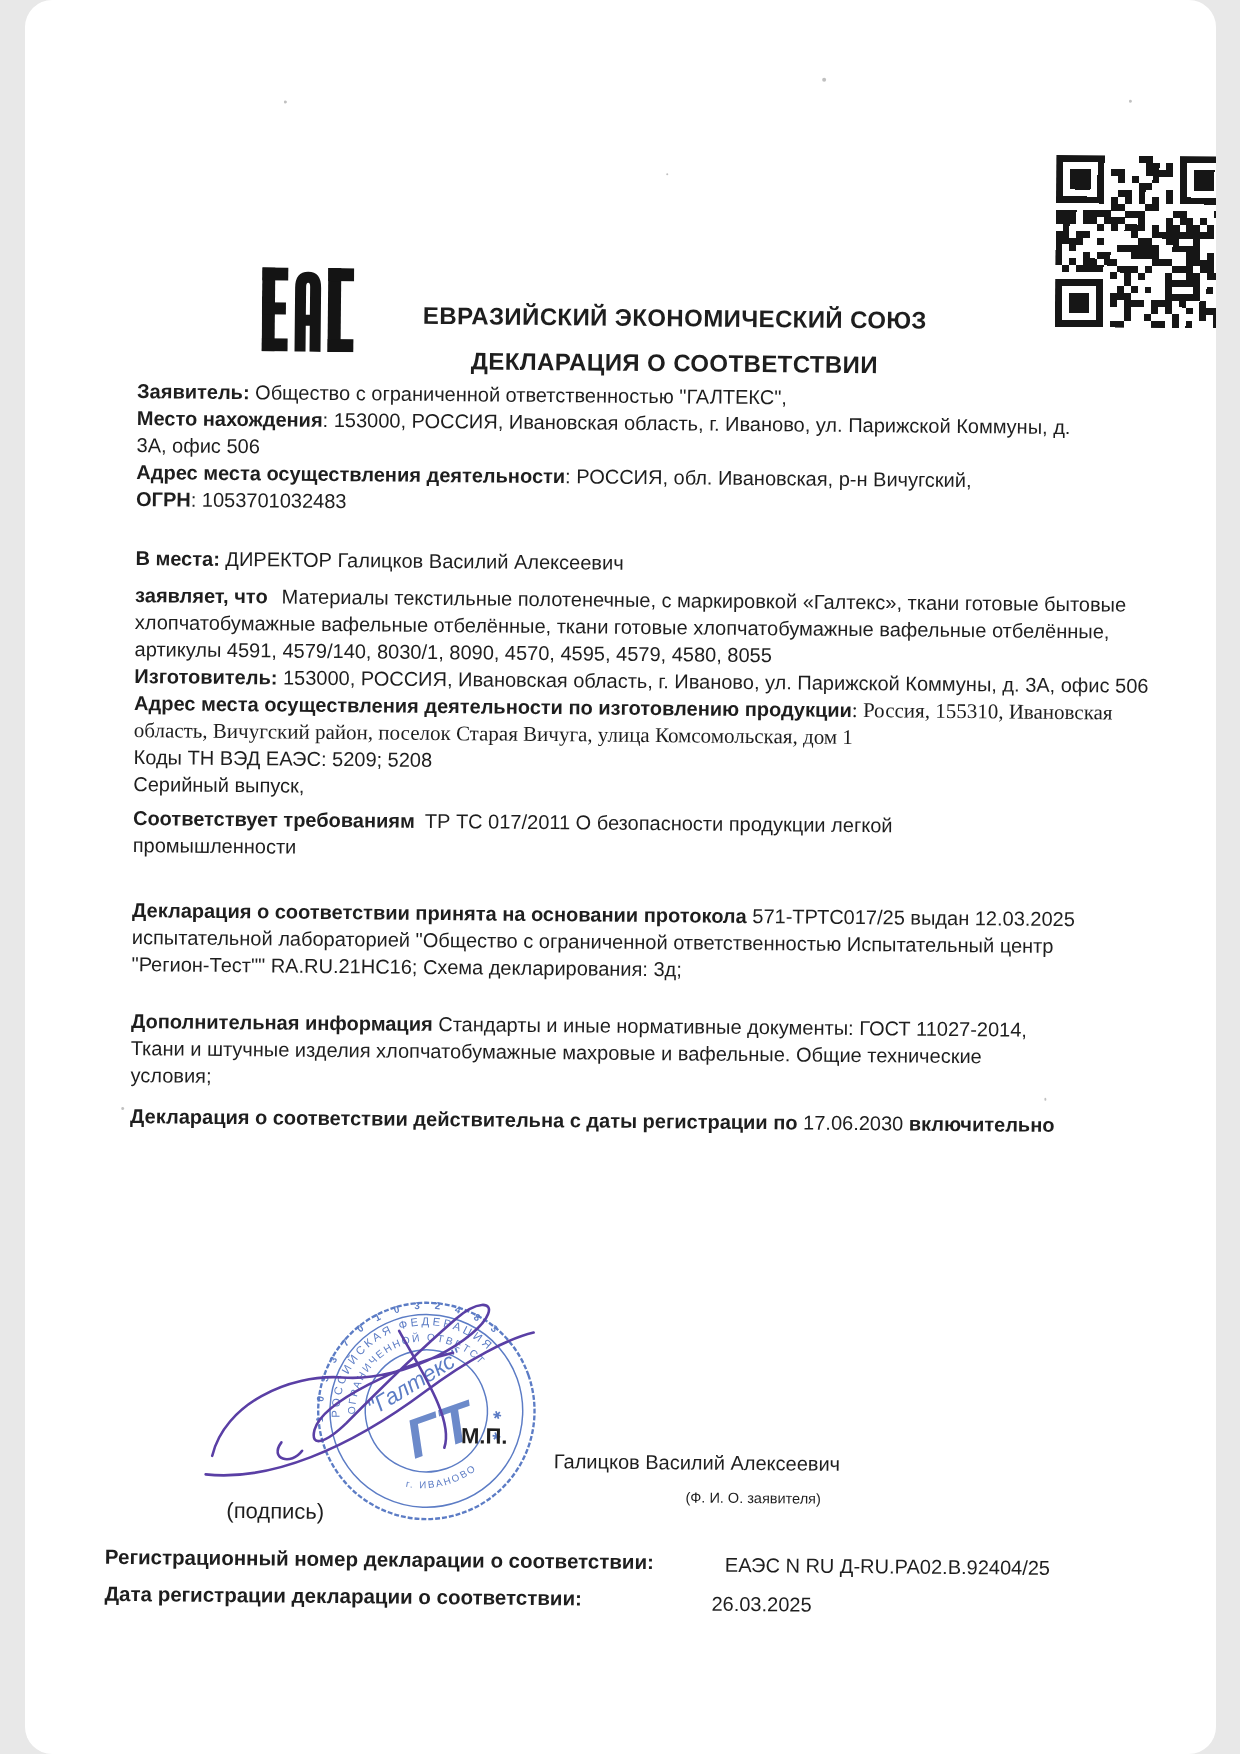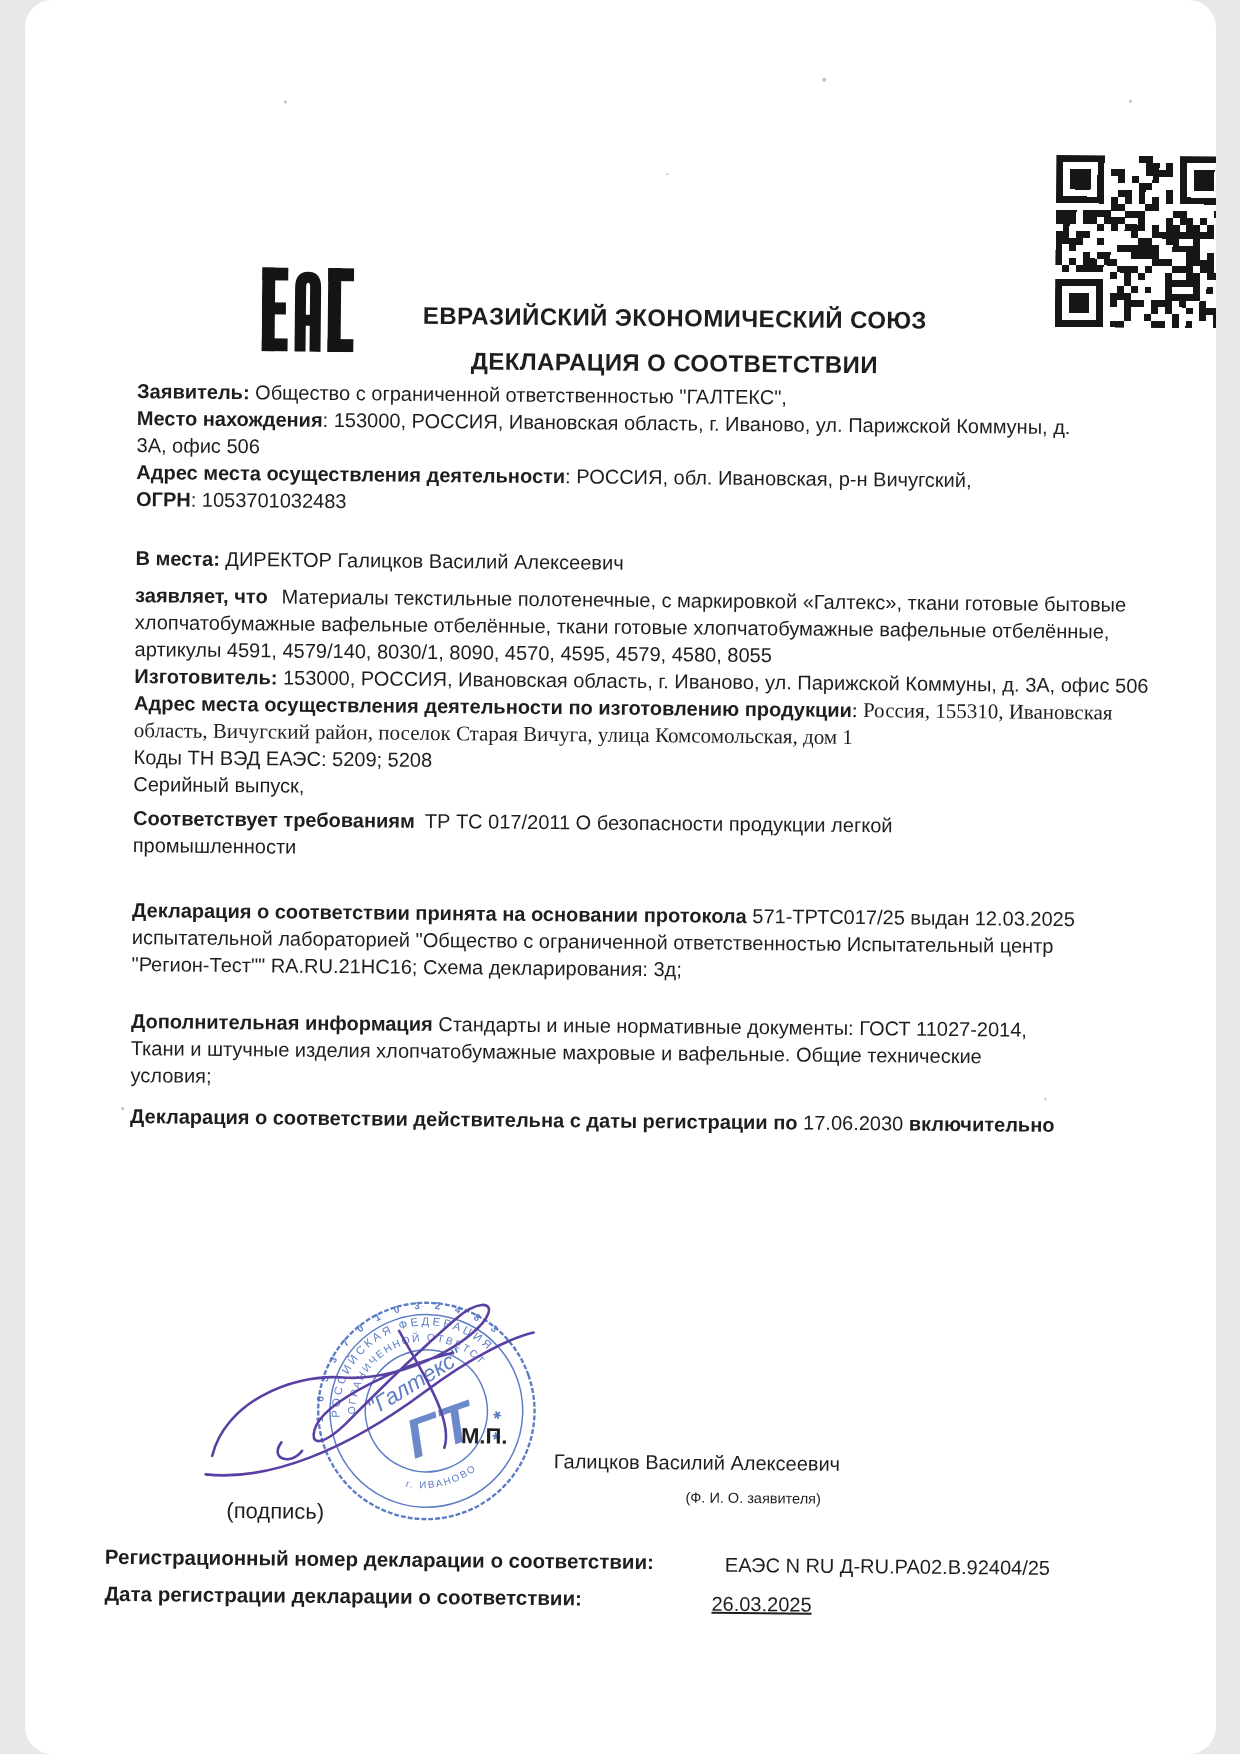--- a/index.html
+++ b/index.html
@@ -31,21 +31,21 @@
   .stamp{left:294px;top:1290px;width:236px;height:236px;opacity:.85;}
   .sign{left:178px;top:1272px;width:376px;height:206px;transform:rotate(-5deg);}
   .mp{left:447px;top:1420px;font-size:22px;font-weight:bold;z-index:5;}
   .podpis{left:213px;top:1462px;font-size:22px;z-index:5;margin-top:35px;}
   .fio{left:540px;top:1446px;font-size:20px;}
   .fio-cap{left:672px;top:1484px;font-size:14.5px;}
 
   .reg-lab1{left:92px;top:1545px;font-size:20.5px;font-weight:bold;}
   .reg-val1{left:712px;top:1548px;font-size:20px;}
   .reg-lab2{left:92px;top:1582px;font-size:20.5px;font-weight:bold;}
-  .reg-val2{left:699px;top:1587px;font-size:20px;text-decoration:underline;}
+  .reg-val2{left:699px;top:1587px;font-size:20px;}
 
   .dot{position:absolute;background:#8d8d8d;border-radius:50%;opacity:.55;}
   svg text{font-family:"Liberation Sans",sans-serif;}
 </style>
 </head>
 <body>
 
 <div class="page">
   <div class="content">
 

